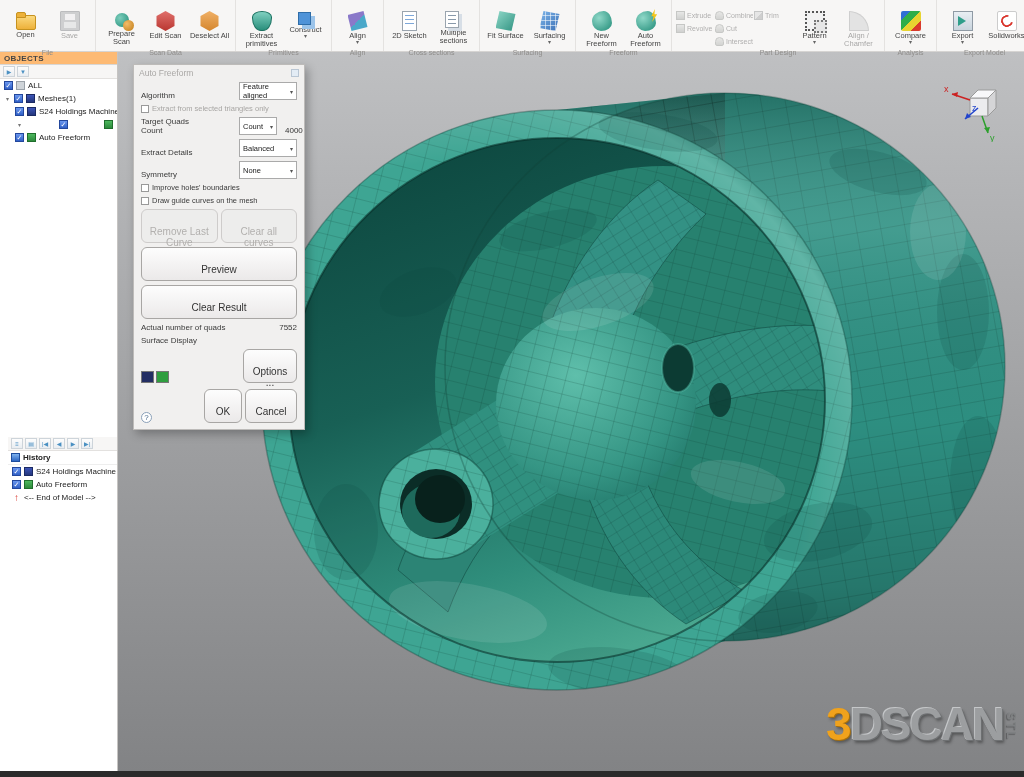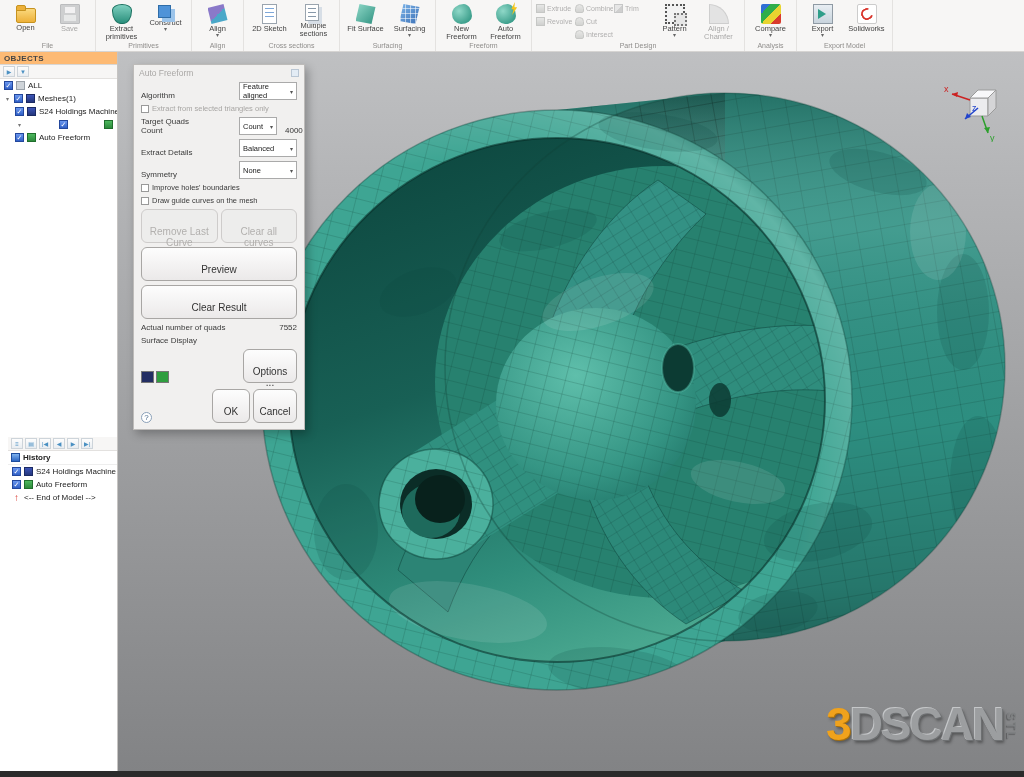--- a/index.html
+++ b/index.html
@@ -2,21 +2,21 @@
 <html><head>
 <meta charset="utf-8">
 <style>
   *{box-sizing:border-box;margin:0;padding:0;}
   html,body{width:1024px;height:777px;overflow:hidden;}
   body{font-family:"Liberation Sans",sans-serif;background:#f3f2f1;}
   .app{position:relative;width:1024px;height:777px;background:#f3f2f1;overflow:hidden;}
 
   
   .ribbon{position:absolute;top:0;left:0;right:0;height:52px;background:#f7f6f5;border-bottom:1px solid #d6d4d2;display:flex;align-items:stretch;z-index:10;}
-  .ribbon-group{display:flex;flex-direction:column;border-right:1px solid #e4e2e0;padding:2px 4px 0;}
+  .ribbon-group{display:flex;flex-direction:column;border-right:1px solid #e4e2e0;padding:9px 4px 0;}
   .rg-items{display:flex;align-items:flex-start;gap:1px;height:40px;}
   .rg-col{display:flex;flex-direction:column;}
   .rg-label{font-size:7px;color:#8f8d8b;text-align:center;margin-top:auto;padding:0 0 2px;}
   .rb-item{cursor:default;}
   .rb-item.big{width:43px;height:40px;display:flex;flex-direction:column;align-items:center;font-size:7.5px;color:#444;text-align:center;line-height:1.1;padding-top:2px;overflow:hidden;}
   .rb-item.big .rb-label{display:block;margin-top:1px;}
   .rb-item.small{display:flex;align-items:center;gap:2px;font-size:7px;color:#555;height:13px;width:38px;white-space:nowrap;overflow:hidden;}
   .rb-item.disabled{opacity:.45;filter:grayscale(.8);}
   .dd-arrow{font-size:6px;color:#666;line-height:5px;display:block;}
   .ic{width:20px;height:20px;position:relative;flex:none;}
@@ -92,21 +92,21 @@
   .dbtn.wide{width:100%;height:15px;}
   .frow.spread{justify-content:space-between;}
   .swatch{width:13px;height:12px;border:1px solid #777;flex:none;}
   .swatch.navy{background:#232e63;}
   .swatch.green{background:#2f9e3f;margin-left:-1px;}
   .dbtn.opts{margin-left:auto;width:54px;}
   .frow.footer{margin-top:2px;}
   .help{width:11px;height:11px;border:1px solid #8aa0b8;border-radius:50%;color:#4a6a8a;font-size:8px;display:flex;align-items:center;justify-content:center;background:#fff;flex:none;}
   .spacer{flex:1;}
   .dbtn.ok{width:38px;}
-  .dbtn.cancel{width:44px;}
+  .dbtn.cancel{width:52px;}
 
   
   .viewport{position:absolute;left:118px;top:52px;right:0;bottom:6px;overflow:hidden;background:linear-gradient(#bfc0c2,#9d9ea0 55%,#828385);}
   .model{position:absolute;left:0;top:0;}
   .triad{position:absolute;top:26px;right:16px;}
   .watermark{position:absolute;right:8px;bottom:26px;display:flex;align-items:flex-end;line-height:.9;}
   .wm-big{font-size:46px;font-weight:bold;letter-spacing:-2px;color:#9c9ea0;text-shadow:1px 1px 0 #6e7072,2px 3px 3px rgba(0,0,0,.35),-1px -1px 0 #c5c7c9;}
   .wm-3{color:#f0a21c;text-shadow:1px 1px 0 #a56f0d,2px 3px 3px rgba(0,0,0,.35);}
   .wm-stl{writing-mode:vertical-rl;font-size:12px;font-weight:bold;color:#7e8082;letter-spacing:2px;margin-left:2px;margin-bottom:4px;text-shadow:1px 1px 1px rgba(0,0,0,.3);}
 
@@ -127,20 +127,43 @@
             </div>
           </div>
           <div class="rg-col">
             <div class="rb-item big disabled">
               <div class="ic" data-icon="save"></div>
               <span class="rb-label">Save</span>
             </div>
           </div>
         </div>
         <div class="rg-label">File</div>
+      </div>
+      <div class="ribbon-group">
+        <div class="rg-items">
+          <div class="rg-col">
+            <div class="rb-item big">
+              <div class="ic" data-icon="prepare"></div>
+              <span class="rb-label">Prepare Scan</span>
+            </div>
+          </div>
+          <div class="rg-col">
+            <div class="rb-item big">
+              <div class="ic" data-icon="edit-scan"></div>
+              <span class="rb-label">Edit Scan</span>
+            </div>
+          </div>
+          <div class="rg-col">
+            <div class="rb-item big">
+              <div class="ic" data-icon="deselect-all"></div>
+              <span class="rb-label">Deselect All</span>
+            </div>
+          </div>
+        </div>
+        <div class="rg-label">Scan Data</div>
       </div>
       <div class="ribbon-group">
         <div class="rg-items">
           <div class="rg-col">
             <div class="rb-item big">
               <div class="ic" data-icon="extract-primitives"></div>
               <span class="rb-label">Extract primitives</span>
             </div>
           </div>
           <div class="rg-col">

